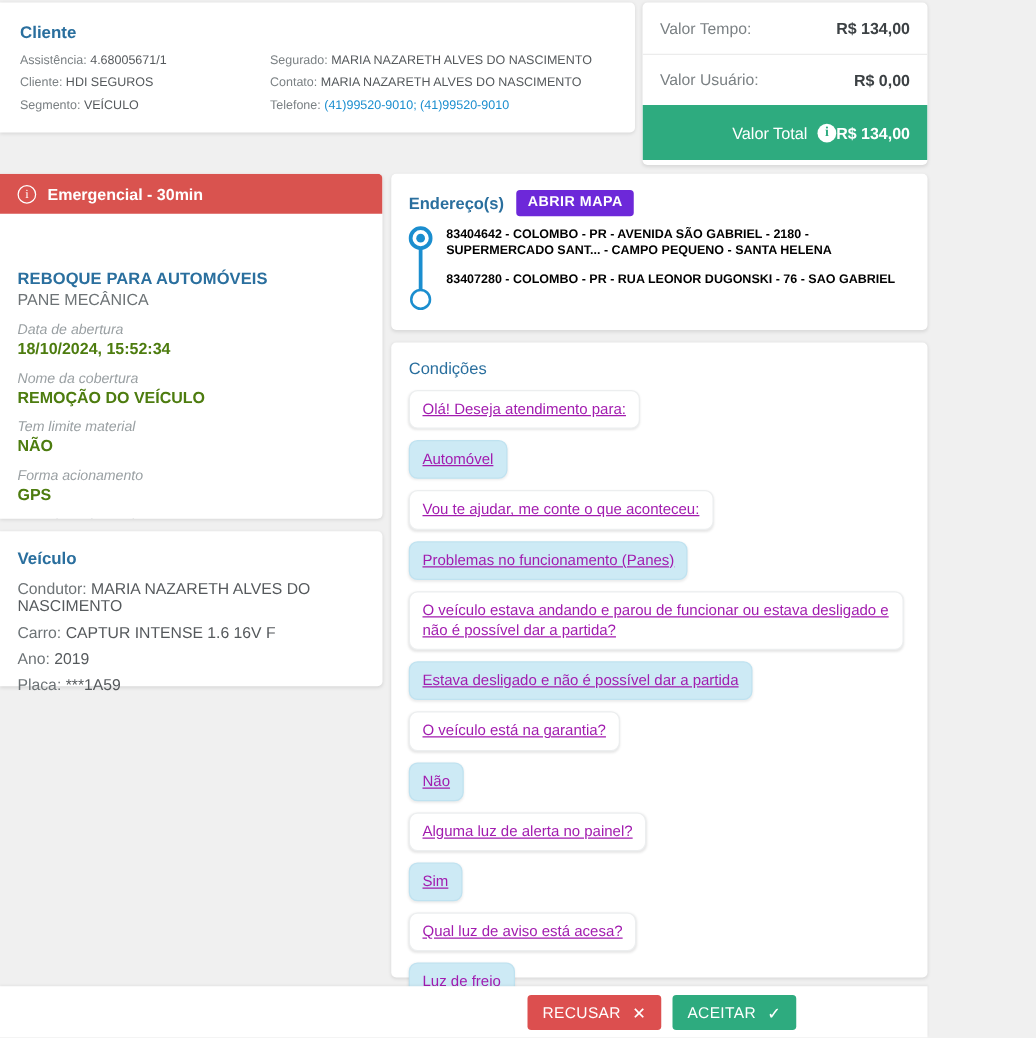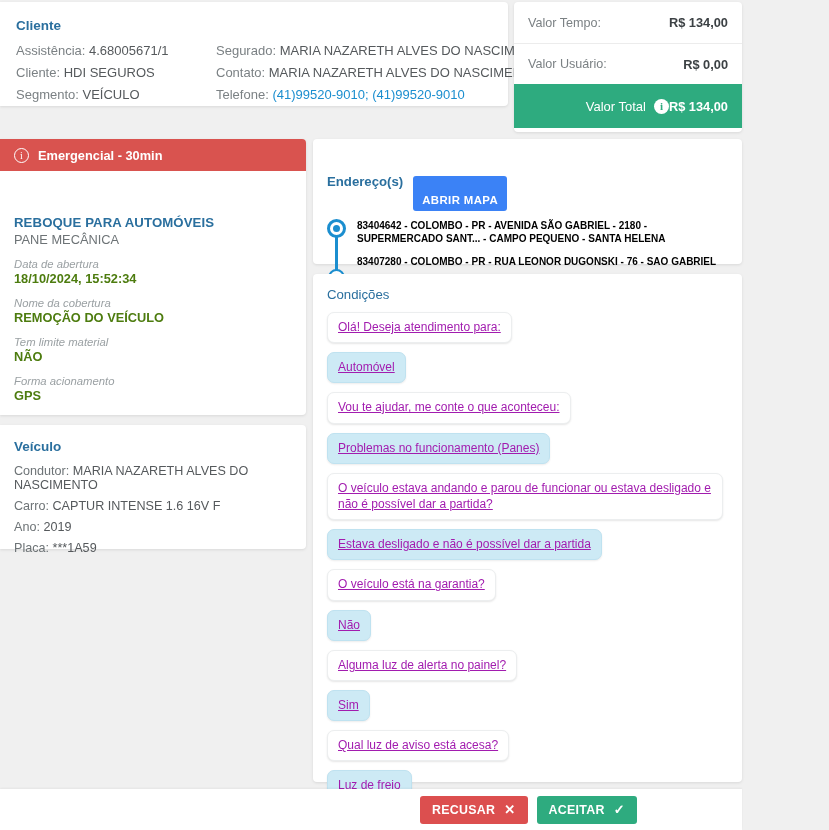--- a/index.html
+++ b/index.html
@@ -15,21 +15,21 @@
     background: #ffffff;
     border-radius: 4px;
     box-shadow: 0 1px 3px rgba(0,0,0,0.10);
     position: absolute;
   }
 
   
   #cliente-card { left: 0; top: 2px; width: 508px; height: 104px; border-top-left-radius:0; border-bottom-left-radius:0; padding: 16px 18px 0 16px; }
   .section-title { color: #2a6f9e; font-size: 13.5px; font-weight: bold; margin-bottom: 10px; }
   .kv-grid { display: grid; grid-template-columns: 200px 1fr; row-gap: 7px; }
-  .kv { font-size: 13px; color: #5c6366; white-space: nowrap; }
+  .kv { font-size: 10px; color: #5c6366; white-space: nowrap; }
   .kv .val { color: #55595c; }
   .kv .lbl { color: #7b8184; }
   .tel-link { color: #1b8ecf; text-decoration: none; }
 
   
   #valores-card { left: 514px; top: 2px; width: 228px; height: 130px; overflow: hidden; }
   .val-row { display: flex; align-items: center; justify-content: space-between;
              padding: 0 14px; height: 41px; font-size: 12.6px; color: #7b8184; }
   .val-row + .val-row { border-top: 1px solid #ececec; }
   .val-row .amount { font-weight: bold; color: #3c4144; font-size: 12.8px; }
@@ -57,23 +57,23 @@
 
   
   #veiculo-card { left: 0; top: 425px; width: 306px; height: 124px; border-top-left-radius:0; border-bottom-left-radius:0; padding: 14px 14px 0 14px; }
   .vline { font-size: 12.6px; color: #6d7376; margin-bottom: 7px; }
   .vline .v { color: #55595c; }
 
   
   #endereco-card { left: 313px; top: 139px; width: 429px; height: 125px; padding: 13px 14px 0 14px; }
   .end-head { display: flex; align-items: center; gap: 10px; margin-bottom: 8px; }
   .end-head .title { color: #2a6f9e; font-size: 13.2px; font-weight: bold; }
-  .map-btn { background: #3b82f6; color: #fff; border: none; border-radius: 3px;
-             padding: 18px 9px 5px 9px; font-size: 11.4px; font-weight: bold; letter-spacing: .4px;
-             font-family: "Liberation Sans", sans-serif; cursor: pointer; margin-top: 24px; }
+  .map-btn { background: #6d28d9; color: #fff; border: none; border-radius: 3px;
+             padding: 4px 9px 5px 9px; font-size: 11.4px; font-weight: bold; letter-spacing: .4px;
+             font-family: "Liberation Sans", sans-serif; cursor: pointer; }
   .addr-list { position: relative; padding-left: 30px; }
   .addr-rail { position: absolute; left: 8px; top: 7px; width: 3px; height: 52px; background: #1b8ecf; }
   .addr-item { position: relative; font-size: 10px; color: #000000; line-height: 1.34; margin-bottom: 9px; font-weight: bold; }
   .marker { position: absolute; left: -30px; top: 0px; width: 19px; height: 19px; border-radius: 50%;
             border: 3px solid #1b8ecf; background: #ffffff; }
   .marker.filled::after { content: ''; position: absolute; left: 3px; top: 3px; width: 7px; height: 7px;
             border-radius: 50%; background: #1b8ecf; }
   .addr-item.second .marker { top: 14px; border-width: 2.5px; width: 17px; height: 17px; left: -29px; }
 
   
@@ -82,22 +82,22 @@
   .bubbles { display: flex; flex-direction: column; align-items: flex-start; gap: 9px; }
   .bubble { font-size: 12px; color: #a21caf; line-height: 1.35;
             border-radius: 7px; padding: 6px 10px 7px 10px; max-width: 396px; text-decoration: underline; }
   .bubble.q { background: #ffffff; border: 1px solid #eceeef; box-shadow: 0 1px 2px rgba(0,0,0,0.10); }
   .bubble.a { background: #cdeaf5; border: 1px solid #bfe2f0; box-shadow: 0 1px 2px rgba(0,0,0,0.08); }
 
   
   #footer { position: absolute; left: 0; top: 789px; width: 742px; height: 41px;
             background: #ffffff; display: flex; align-items: center; justify-content: flex-end;
             gap: 9px; padding-right: 105px; box-shadow: 0 -1px 2px rgba(0,0,0,0.05); }
-  .act-btn { border: none; border-radius: 3px; color: #fff; font-size: 12.4px; font-weight: bold;
-             letter-spacing: .3px; padding: 7px 12px; display: inline-flex; align-items: flex-start;
+  .act-btn { border: none; border-radius: 3px; color: #fff; font-size: 12.4px; font-weight: normal;
+             letter-spacing: .3px; padding: 7px 12px; display: inline-flex; align-items: flex-end;
              gap: 9px; cursor: pointer; font-family: "Liberation Sans", sans-serif; }
   .act-btn.recusar { background: #dc4f4f; }
   .act-btn.aceitar { background: #2eab7f; }
   .glyph { font-size: 13px; line-height: 1; }
 </style>
 </head>
 <body>
 
 <div class="page">
 

